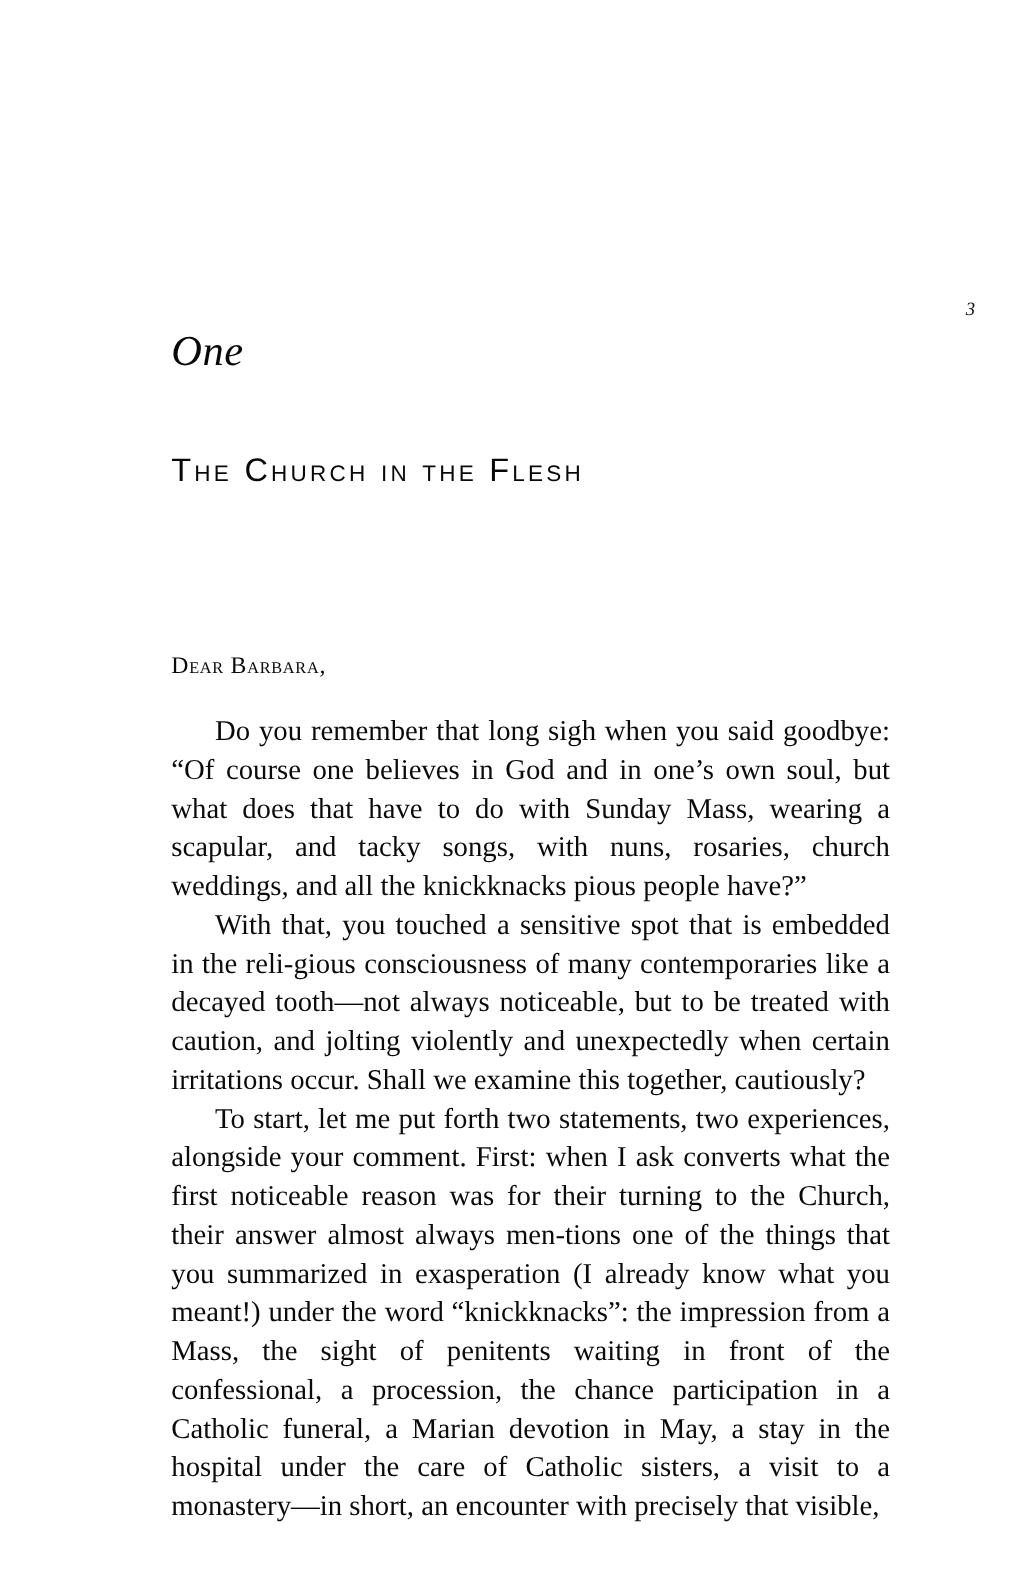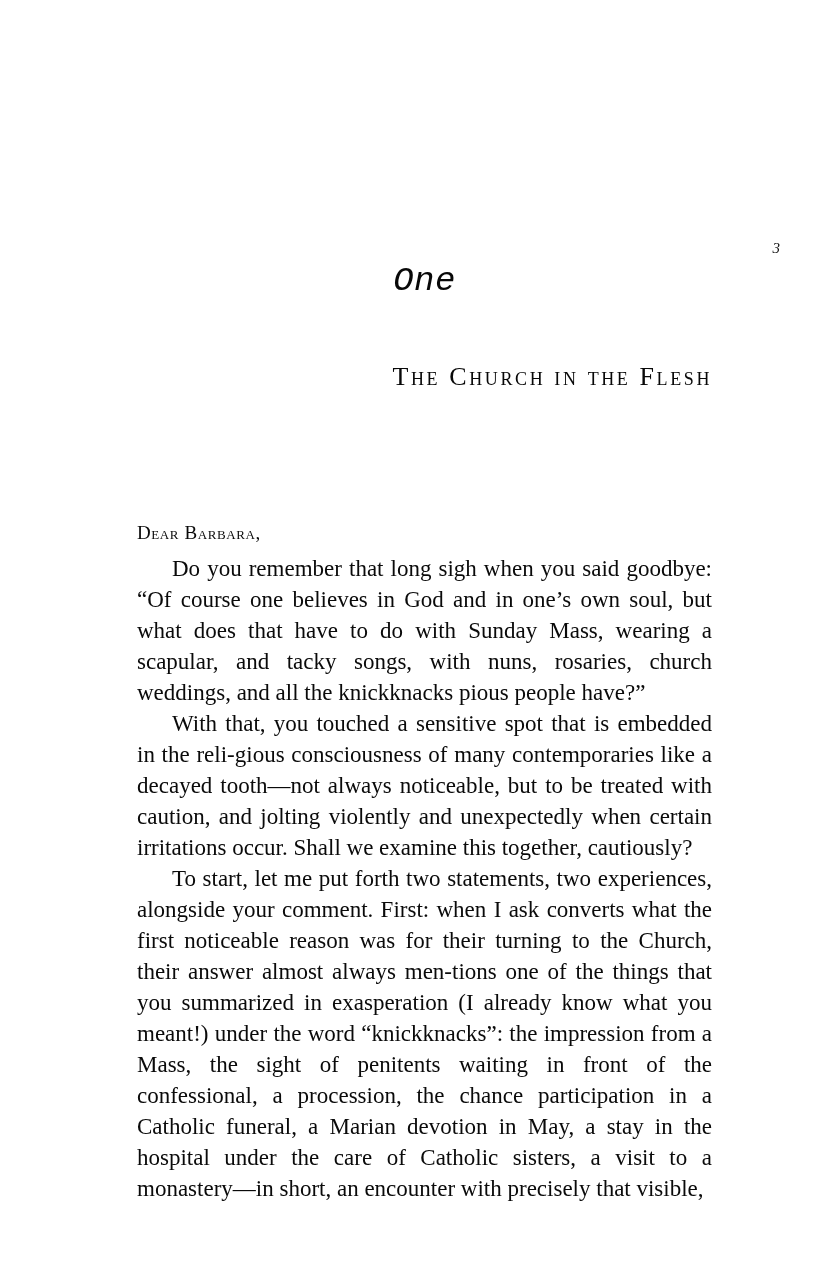--- a/index.html
+++ b/index.html
@@ -29,37 +29,37 @@
     line-height: 1;
     color: #111111;
   }
 
   
   .chapter-number {
     position: absolute;
     top: 262px;
     left: 137px;
     width: 575px;
-    text-align: center;
-    font-family: Liberation Mono, monospace;
+    text-align: left;
+    font-family: Liberation Serif, serif;
     font-style: italic;
     font-size: 34px;
     line-height: 1.15;
     letter-spacing: 0.4px;
     color: #080808;
   }
 
   
   .chapter-title {
     position: absolute;
     top: 362px;
     left: 137px;
     width: 575px;
-    text-align: right;
-    font-family: Liberation Serif, serif;
+    text-align: left;
+    font-family: Liberation Sans, sans-serif;
     font-variant: small-caps;
     font-size: 26px;
     line-height: 1.15;
     letter-spacing: 2.6px;
     color: #080808;
     white-space: nowrap;
   }
 
   
   .letter {
@@ -68,21 +68,21 @@
     left: 137px;
     width: 575px;
   }
 
   .salutation {
     font-family: "Liberation Serif", "DejaVu Serif", serif;
     font-variant: small-caps;
     font-size: 19px;
     letter-spacing: 0.6px;
     line-height: 1.45;
-    margin: 0 0 6px 0;
+    margin: 0 0 22px 0;
     color: #0a0a0a;
   }
 
   .body-par {
     margin: 0;
     text-indent: 35px;
     text-align: justify;
     font-size: 23px;
     line-height: 31px;
     color: #0a0a0a;

